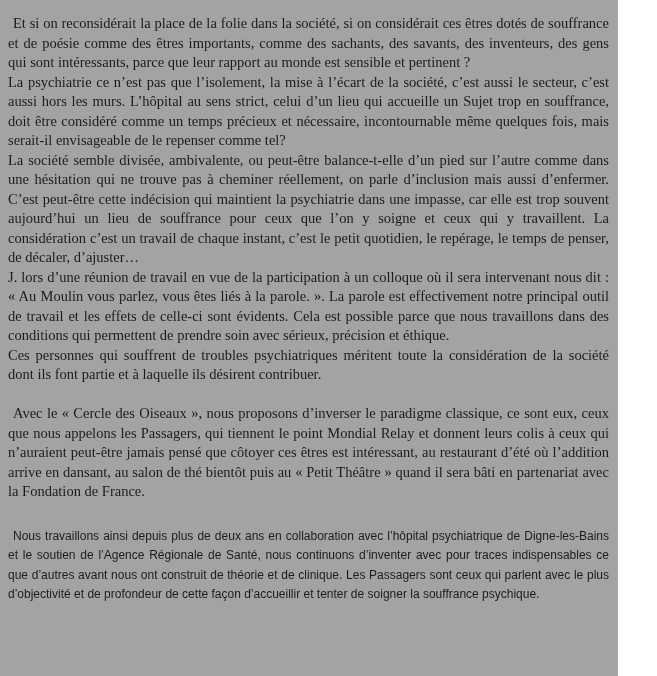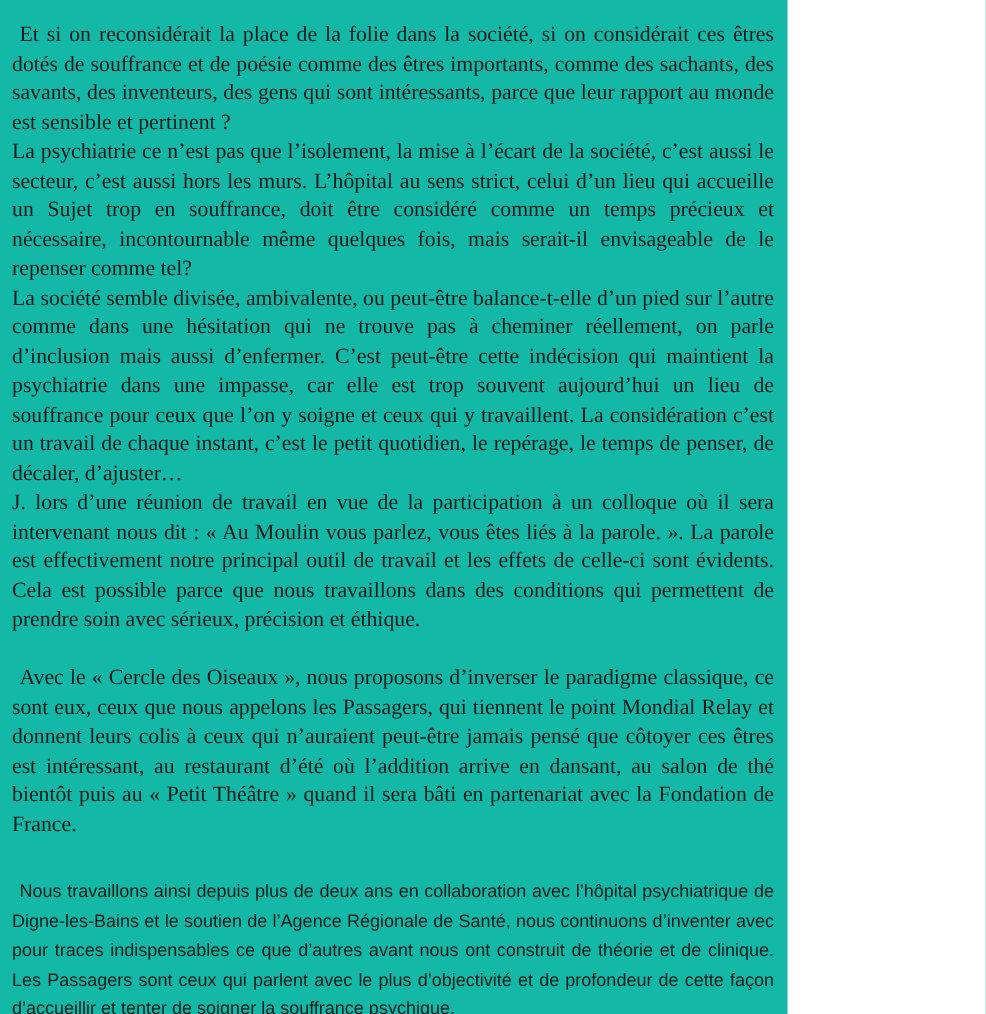--- a/index.html
+++ b/index.html
@@ -2,24 +2,24 @@
 <html><head>
 <meta charset="utf-8">
 <style>
   html, body {
     margin: 0;
     padding: 0;
     background: #ffffff;
   }
   .page {
     position: relative;
-    width: 525px;
+    width: 618px;
     height: 676px;
     box-sizing: border-box;
-    background: #14b8a6;
+    background: #a3a3a3;
     color: #1c1c1c;
     padding: 14px 9px 0 8px;
     overflow: hidden;
   }
   .page p {
     margin: 0;
     text-align: justify;
   }
   .serif {
     font-family: "Liberation Serif", "DejaVu Serif", serif;
@@ -42,15 +42,16 @@
   }
 </style>
 </head>
 <body>
 
 <div class="page">
   <p class="serif indent-sm">Et si on reconsidérait la place de la folie dans la société, si on considérait ces êtres dotés de souffrance et de poésie comme des êtres importants, comme des sachants, des savants, des inventeurs, des gens qui sont intéressants, parce que leur rapport au monde est sensible et pertinent ?</p>
   <p class="serif">La psychiatrie ce n’est pas que l’isolement, la mise à l’écart de la société, c’est aussi le secteur, c’est aussi hors les murs. L’hôpital au sens strict, celui d’un lieu qui accueille un Sujet trop en souffrance, doit être considéré comme un temps précieux et nécessaire, incontournable même quelques fois, mais serait-il envisageable de le repenser comme tel?</p>
   <p class="serif">La société semble divisée, ambivalente, ou peut-être balance-t-elle d’un pied sur l’autre comme dans une hésitation qui ne trouve pas à cheminer réellement, on parle d’inclusion mais aussi d’enfermer. C’est peut-être cette indécision qui maintient la psychiatrie dans une impasse, car elle est trop souvent aujourd’hui un lieu de souffrance pour ceux que l’on y soigne et ceux qui y travaillent. La considération c’est un travail de chaque instant, c’est le petit quotidien, le repérage, le temps de penser, de décaler, d’ajuster…</p>
   <p class="serif">J. lors d’une réunion de travail en vue de la participation à un colloque où il sera intervenant nous dit : « Au Moulin vous parlez, vous êtes liés à la parole. ». La parole est effectivement notre principal outil de travail et les effets de celle-ci sont évidents. Cela est possible parce que nous travaillons dans des conditions qui permettent de prendre soin avec sérieux, précision et éthique.</p>
+  <p class="serif">Ces personnes qui souffrent de troubles psychiatriques méritent toute la considération de la société dont ils font partie et à laquelle ils désirent contribuer.</p>
   <p class="serif indent-sm gap-before">Avec le « Cercle des Oiseaux », nous proposons d’inverser le paradigme classique, ce sont eux, ceux que nous appelons les Passagers, qui tiennent le point Mondial Relay et donnent leurs colis à ceux qui n’auraient peut-être jamais pensé que côtoyer ces êtres est intéressant, au restaurant d’été où l’addition arrive en dansant, au salon de thé bientôt puis au « Petit Théâtre » quand il sera bâti en partenariat avec la Fondation de France.</p>
   <p class="sans indent-sm gap-before-lg">Nous travaillons ainsi depuis plus de deux ans en collaboration avec l’hôpital psychiatrique de Digne-les-Bains et le soutien de l’Agence Régionale de Santé, nous continuons d’inventer avec pour traces indispensables ce que d’autres avant nous ont construit de théorie et de clinique. Les Passagers sont ceux qui parlent avec le plus d’objectivité et de profondeur de cette façon d’accueillir et tenter de soigner la souffrance psychique.</p>
 </div>
 
 </body></html>

